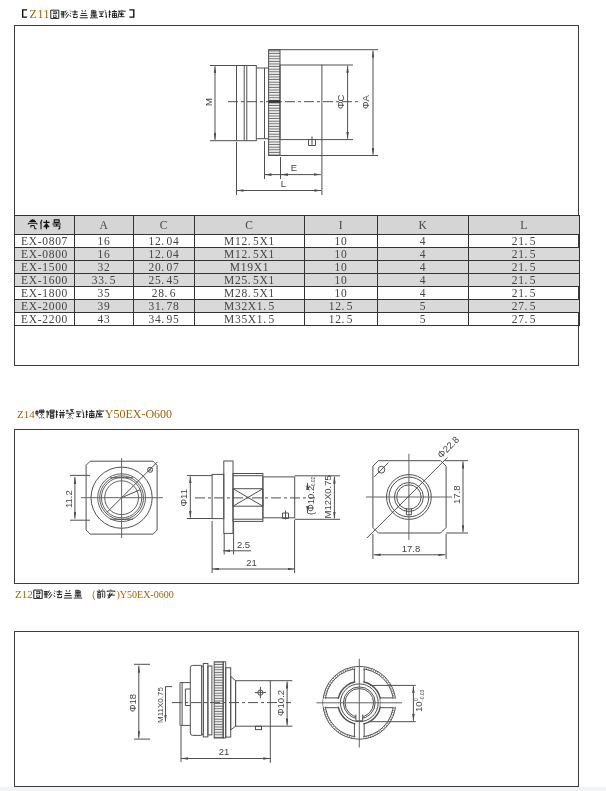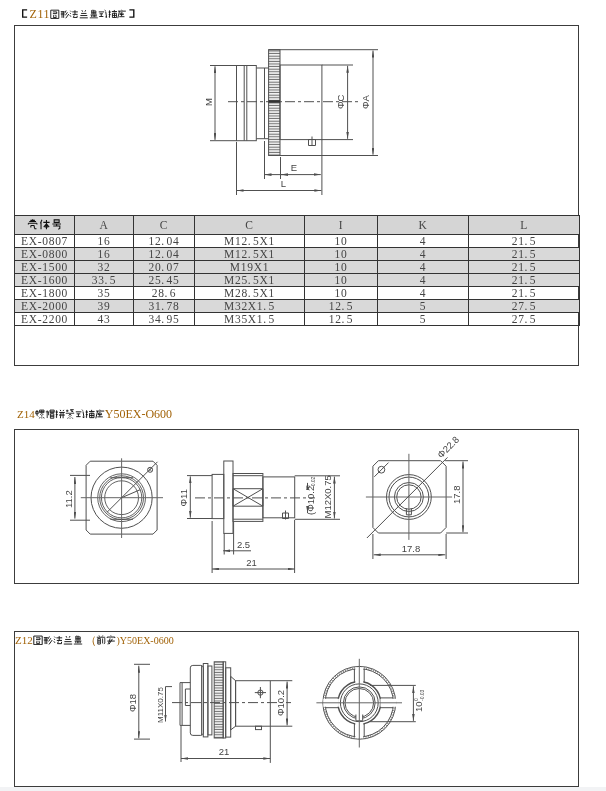--- a/index.html
+++ b/index.html
@@ -4,21 +4,21 @@
 <style>
 html,body{margin:0;padding:0;}
 body{width:606px;height:791px;position:relative;background:#fff;overflow:hidden;font-family:"Liberation Serif",serif;}
 .box{position:absolute;border:1px solid #3c3c3c;box-sizing:border-box;background:#fff;}
 .b1{left:14px;top:25px;width:565px;height:341px;}
 .b2{left:14px;top:429px;width:565px;height:155px;}
 .b3{left:14px;top:631px;width:565px;height:156px;}
 .title{position:absolute;color:#a16207;white-space:nowrap;}
 .t1{left:21px;top:7px;font-size:12px;letter-spacing:0.6px;}
 .t2{left:17px;top:407px;font-size:11px;}
-.t3{left:15px;top:633px;font-size:11px;}
+.t3{left:15px;top:587px;font-size:11px;}
 .cj{display:inline-block;vertical-align:-1px;}
 .c10{width:9.6px;height:10.4px;}
 .c11{width:10px;height:10.5px;}
 .cjh{width:11.3px;height:11.3px;vertical-align:-1.5px;display:inline-block;margin:0 0.3px;}
 .cbr{width:8.5px;height:11px;}
 table{position:absolute;left:14px;top:215px;border-collapse:collapse;table-layout:fixed;width:565px;outline:1px solid #333;outline-offset:-1px;font-family:"Liberation Serif",serif;font-size:11.5px;letter-spacing:0.7px;color:#454545;text-align:center;}
 td,th{border:1px solid #333;padding:0;overflow:hidden;font-weight:normal;}
 th{height:18px;background:#d5d5d5;font-size:11.5px;}
 td{height:12px;line-height:12px;}
 tr.g td{background:#d9d9d9;}

